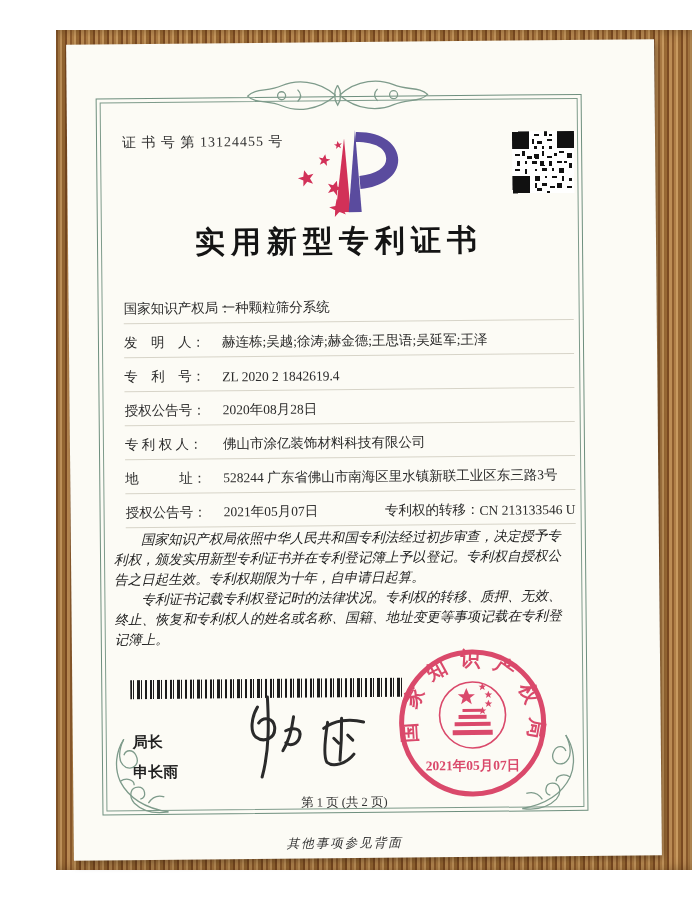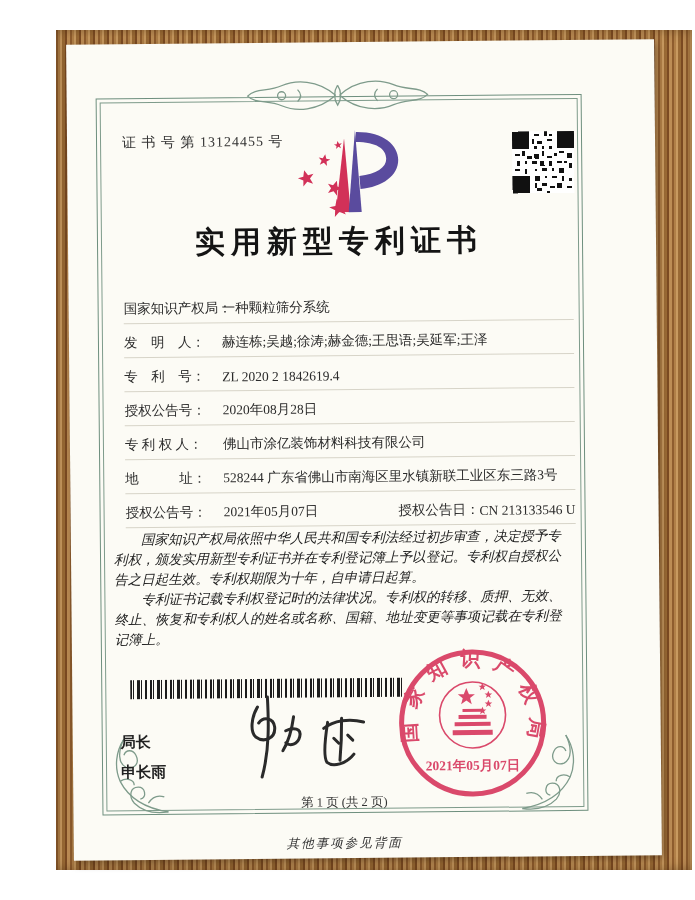--- a/index.html
+++ b/index.html
@@ -25,21 +25,21 @@
   .row{height:34px;display:flex;align-items:flex-end;padding-bottom:5px;box-sizing:border-box;
     border-bottom:1px solid #d7d4c8;white-space:nowrap;}
   .row .lbl{width:98px;flex:0 0 auto;}
   .row .val{flex:0 1 auto;overflow:visible;}
   .row .spacer{flex:1 1 auto;}
   .paras{position:absolute;left:43px;top:486px;width:447px;font-size:13.5px;line-height:20px;
     text-align:justify;font-style:italic;color:#222;}
   .paras p{margin:0;text-indent:2em;}
   .barcode{position:absolute;left:58px;top:636px;width:272px;height:19px;
     background:repeating-linear-gradient(90deg,#1c1c1c 0 2px,#fcfbf5 2px 3px,#1c1c1c 3px 4px,#fcfbf5 4px 7px,#1c1c1c 7px 10px,#fcfbf5 10px 11px,#1c1c1c 11px 12px,#fcfbf5 12px 15px,#1c1c1c 15px 17px,#fcfbf5 17px 20px);}
-  .director{position:absolute;left:48px;top:683px;font-family:Liberation Sans, sans-serif;
+  .director{position:absolute;left:60px;top:683px;font-family:Liberation Sans, sans-serif;
     font-size:15px;font-weight:600;color:#222;line-height:30px;}
   .signature{position:absolute;left:155px;top:648px;}
   .seal{position:absolute;left:322px;top:604px;}
   .page-footer{position:absolute;left:29px;top:752px;width:484px;text-align:center;font-size:12.5px;color:#333;}
   .back-note{position:absolute;left:29px;top:793px;width:484px;text-align:center;font-size:12.5px;
     font-style:italic;color:#333;letter-spacing:2px;}
   .orn-top{position:absolute;left:171px;top:33px;}
   .orn-bl{position:absolute;left:31px;top:693px;}
   .orn-br{position:absolute;left:445px;top:693px;transform:scaleX(-1);}
 </style>
@@ -178,21 +178,21 @@
         <span class="val">佛山市涂亿装饰材料科技有限公司</span>
       </div>
       <div class="row">
         <span class="lbl">地　　　址：</span>
         <span class="val">528244 广东省佛山市南海区里水镇新联工业区东三路3号</span>
       </div>
       <div class="row">
         <span class="lbl">授权公告号：</span>
         <span class="val">2021年05月07日</span>
         <span class="spacer"></span>
-        <span>授权公告日：</span>
+        <span>专利权的转移：</span>
         <span class="val">CN 213133546 U</span>
       </div>
     </div>
 
     <div class="paras">
       <p>国家知识产权局依照中华人民共和国专利法经过初步审查，决定授予专利权，颁发实用新型专利证书并在专利登记簿上予以登记。专利权自授权公告之日起生效。专利权期限为十年，自申请日起算。</p>
       <p>专利证书记载专利权登记时的法律状况。专利权的转移、质押、无效、终止、恢复和专利权人的姓名或名称、国籍、地址变更等事项记载在专利登记簿上。</p>
     </div>
 
     <div class="barcode"></div>

